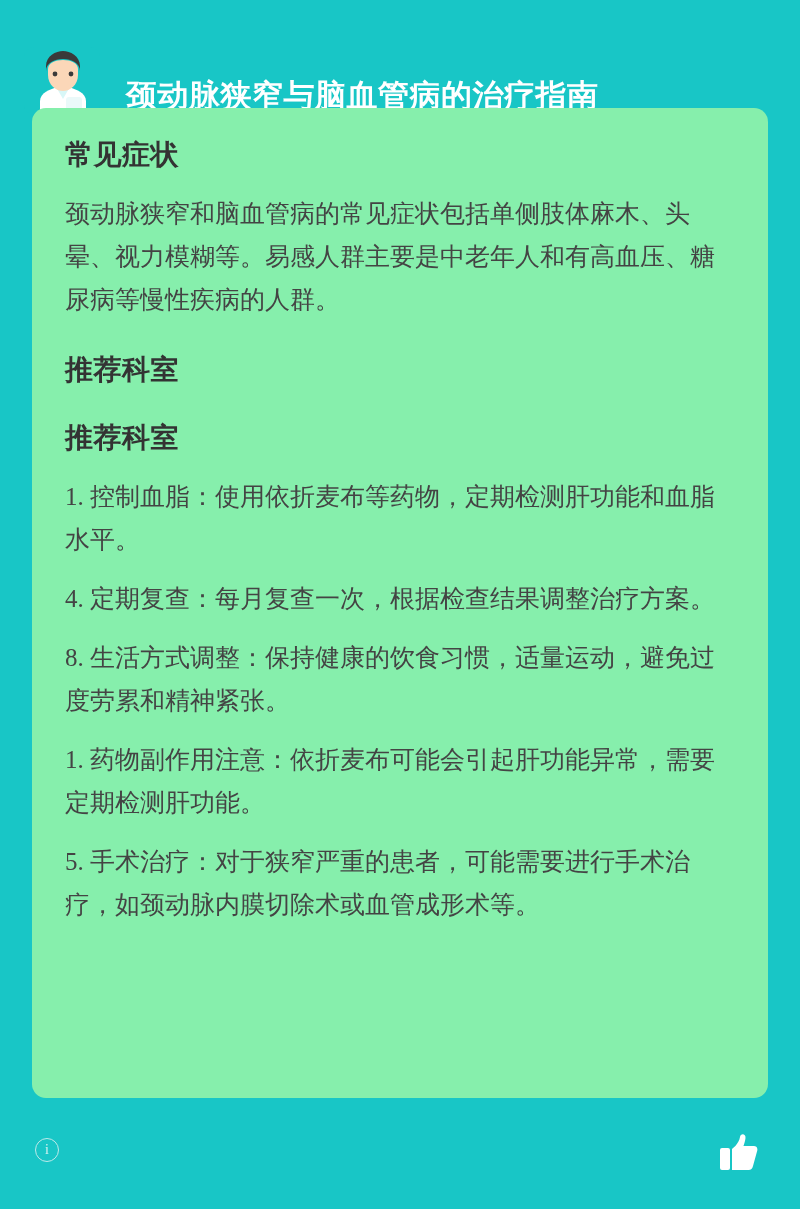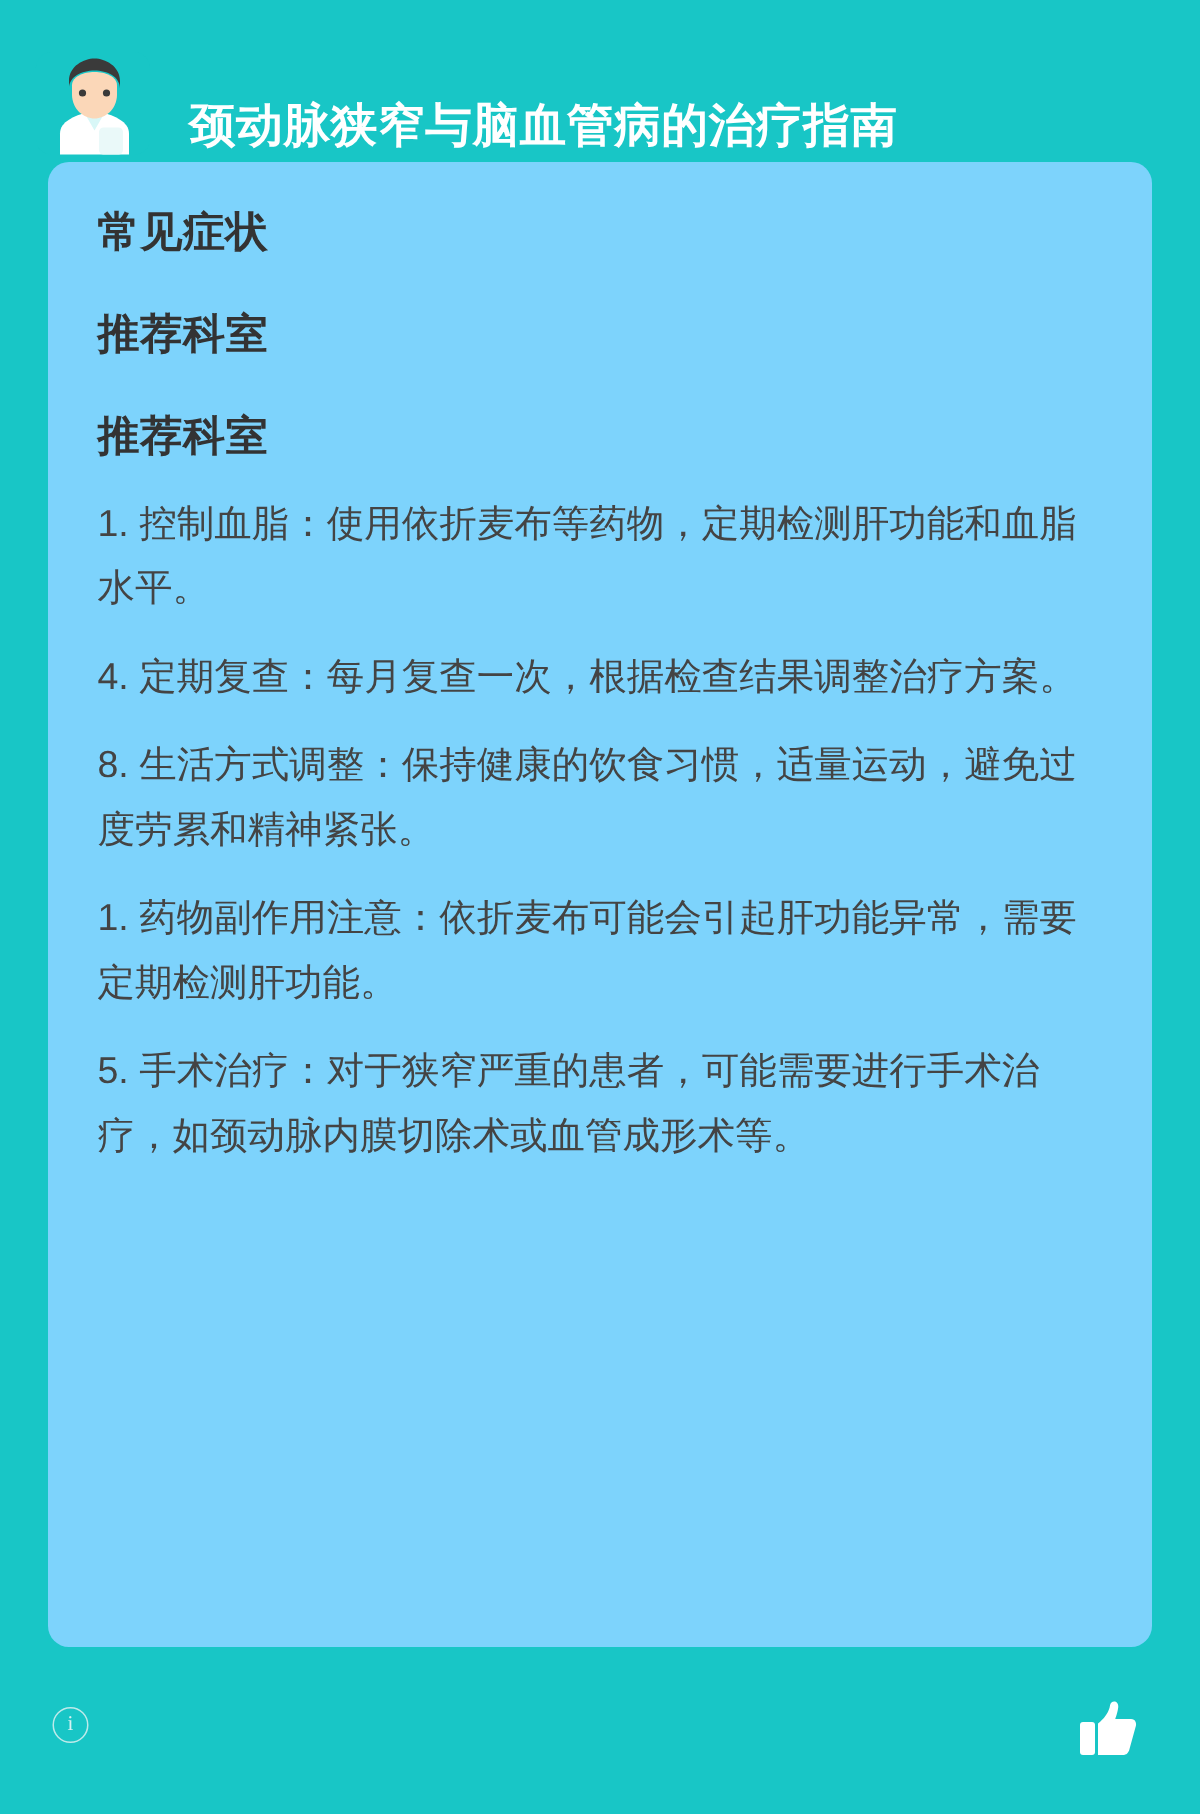--- a/index.html
+++ b/index.html
@@ -11,21 +11,21 @@
     height: 1209px;
     background: #18c6c6;
     font-family: "Liberation Sans", sans-serif;
     overflow: hidden;
   }
   .page {
     position: relative;
     width: 800px;
     height: 1209px;
     box-sizing: border-box;
-    padding: 25px 22px 0 22px;
+    padding: 37px 22px 0 22px;
     background: #18c6c6;
   }
   .header {
     position: relative;
     height: 78px;
   }
   .doctor-icon {
     position: absolute;
     left: 0px;
     top: 8px;
@@ -41,21 +41,21 @@
     color: #ffffff;
     letter-spacing: 0.5px;
     white-space: nowrap;
   }
   .card {
     position: absolute;
     left: 32px;
     top: 108px;
     width: 736px;
     height: 990px;
-    background: #7dd3fc;
+    background: #86efac;
     border-radius: 14px;
     box-sizing: border-box;
     padding: 28px 33px 20px 33px;
     overflow: hidden;
   }
   h2.section {
     margin: 0 0 18px 0;
     font-size: 28px;
     font-weight: bold;
     color: #333333;
@@ -73,20 +73,21 @@
   p.dept {
     margin: 0 0 10px 0;
     font-size: 25px;
     line-height: 43px;
     color: #444444;
   }
   ol.points {
     list-style: none;
     margin: 0;
     padding: 0;
+    font-family: Liberation Serif, serif;
   }
   ol.points li {
     font-size: 25px;
     line-height: 43px;
     color: #444444;
     margin-bottom: 16px;
   }
   .footer {
     position: absolute;
     left: 32px;
@@ -143,20 +144,21 @@
         <circle cx="49" cy="29" r="2.4" fill="#3a3a3a"></circle>
         <rect x="44" y="52" width="16" height="18" rx="3" fill="#eaf9f9"></rect>
       </svg>
     </span>
     <div class="title">颈动脉狭窄与脑血管病的治疗指南</div>
   </div>
 
   <div class="card">
 
     <h2 class="section">常见症状</h2>
+    <p class="body">颈动脉狭窄和脑血管病的常见症状包括单侧肢体麻木、头晕、视力模糊等。易感人群主要是中老年人和有高血压、糖尿病等慢性疾病的人群。</p>
 
     <h2 class="section tight">推荐科室</h2>
 
     <h2 class="section tight">推荐科室</h2>
     <ol class="points">
       <li>1. 控制血脂：使用依折麦布等药物，定期检测肝功能和血脂水平。</li>
       <li>4. 定期复查：每月复查一次，根据检查结果调整治疗方案。</li>
       <li>8. 生活方式调整：保持健康的饮食习惯，适量运动，避免过度劳累和精神紧张。</li>
       <li>1. 药物副作用注意：依折麦布可能会引起肝功能异常，需要定期检测肝功能。</li>
       <li>5. 手术治疗：对于狭窄严重的患者，可能需要进行手术治疗，如颈动脉内膜切除术或血管成形术等。</li>

